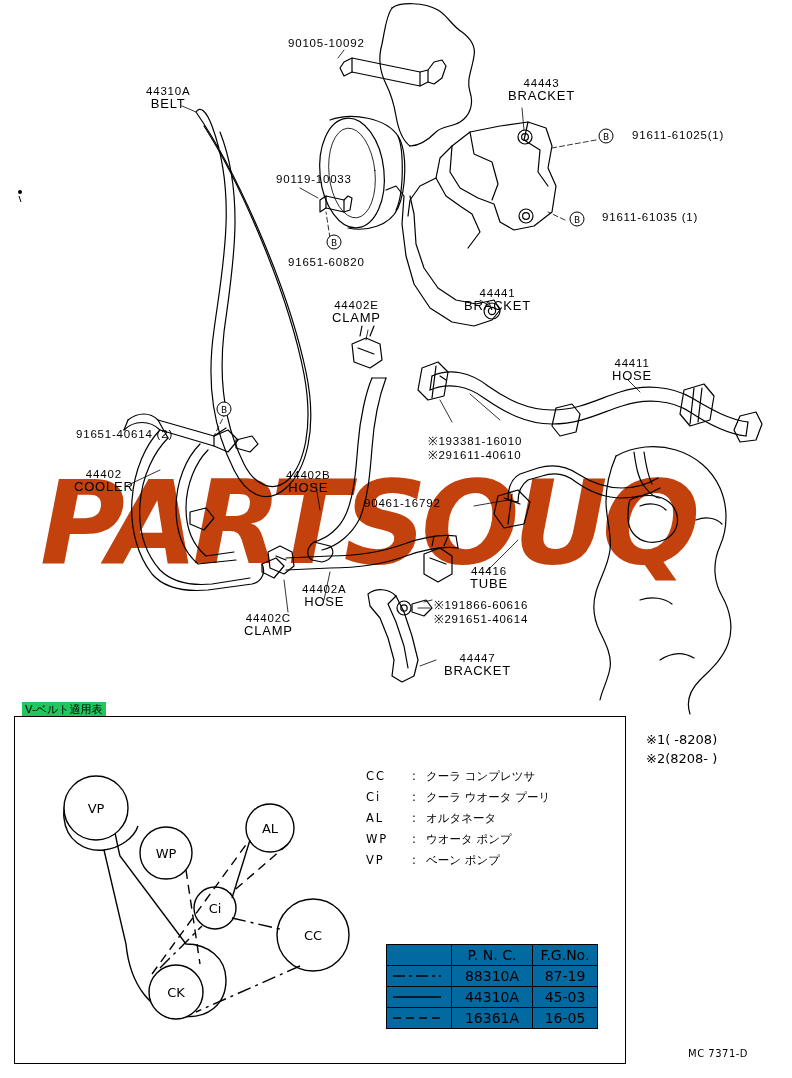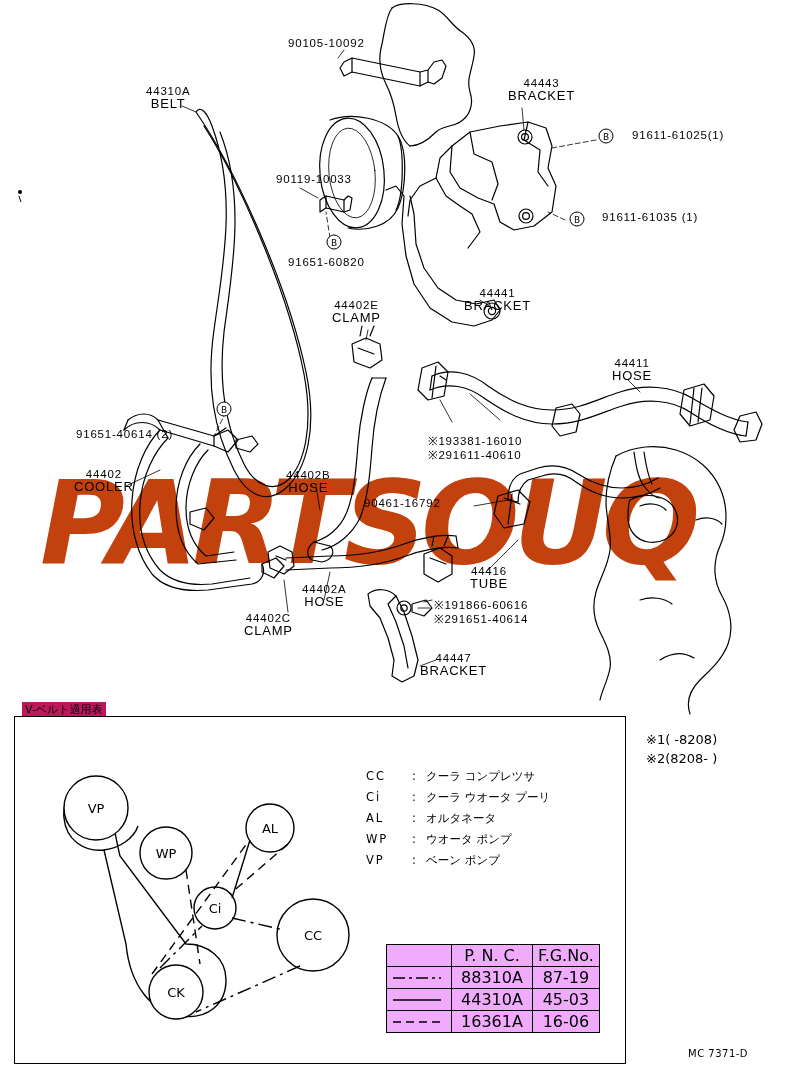--- a/index.html
+++ b/index.html
@@ -67,21 +67,21 @@
     width: 612px;
     height: 348px;
     border: 1px solid #000;
     box-sizing: border-box;
   }
   #beltbox-title {
     position: absolute;
     left: 22px;
     top: 702px;
     font-size: 11px;
-    background: #be185d;
+    background: #22c55e;
     padding: 0 3px;
     font-family: "DejaVu Sans", sans-serif;
   }
   .legend {
     position: absolute;
     left: 366px;
     top: 766px;
     font-size: 11.5px;
     font-family: "DejaVu Sans", sans-serif;
     line-height: 21px;
@@ -101,23 +101,23 @@
     top: 730px;
     font-size: 13px;
     font-family: "DejaVu Sans", sans-serif;
     line-height: 19px;
   }
   #pnc-table {
     position: absolute;
     left: 386px;
     top: 944px;
     border-collapse: collapse;
-    font-size: 16px;
-    font-family: "DejaVu Sans", sans-serif;
-    background: #f0abfc;
+    font-size: 14px;
+    font-family: "DejaVu Sans", sans-serif;
+    background: #0369a1;
   }
   #pnc-table td, #pnc-table th {
     border: 1px solid #000;
     padding: 1px 5px;
     text-align: center;
     font-weight: normal;
     height: 18px;
   }
   #pnc-table .c0 { width: 54px; }
   #pnc-table .c1 { width: 70px; }
@@ -396,21 +396,21 @@
     <span class="sub">CLAMP</span>
   </div>
 
   <div class="lbl" style="left:434px; top:600px;">
     <span class="pn">※191866-60616</span>
   </div>
   <div class="lbl" style="left:434px; top:614px;">
     <span class="pn">※291651-40614</span>
   </div>
 
-  <div class="lbl center" style="left:420px; top:653px;text-align:center;">
+  <div class="lbl center" style="left:444px; top:653px;text-align:center;">
     <span class="pn">44447</span>
     <span class="sub">BRACKET</span>
   </div>
 
   <div id="beltbox-title">V-ベルト適用表</div>
   <div id="beltbox"></div>
 
   <svg class="art" viewBox="0 0 792 1078" style="pointer-events:none;">
     <g fill="none" stroke="#000" stroke-width="1.4">
 
@@ -504,20 +504,20 @@
       <td class="c1">44310A</td>
       <td class="c2">45-03</td>
     </tr>
     <tr>
       <td class="c0 linecell">
         <svg width="50" height="8" viewBox="0 0 50 8">
               <line x1="1" y1="4" x2="49" y2="4" stroke="#000" stroke-width="1.3" stroke-dasharray="8 5"></line>
             </svg>
       </td>
       <td class="c1">16361A</td>
-      <td class="c2">16-06</td>
+      <td class="c2">16-05</td>
     </tr>
   </tbody>
     </table>
 
   <div id="diagcode">MC 7371-D</div>
 
 </div>
 
 </body></html>

